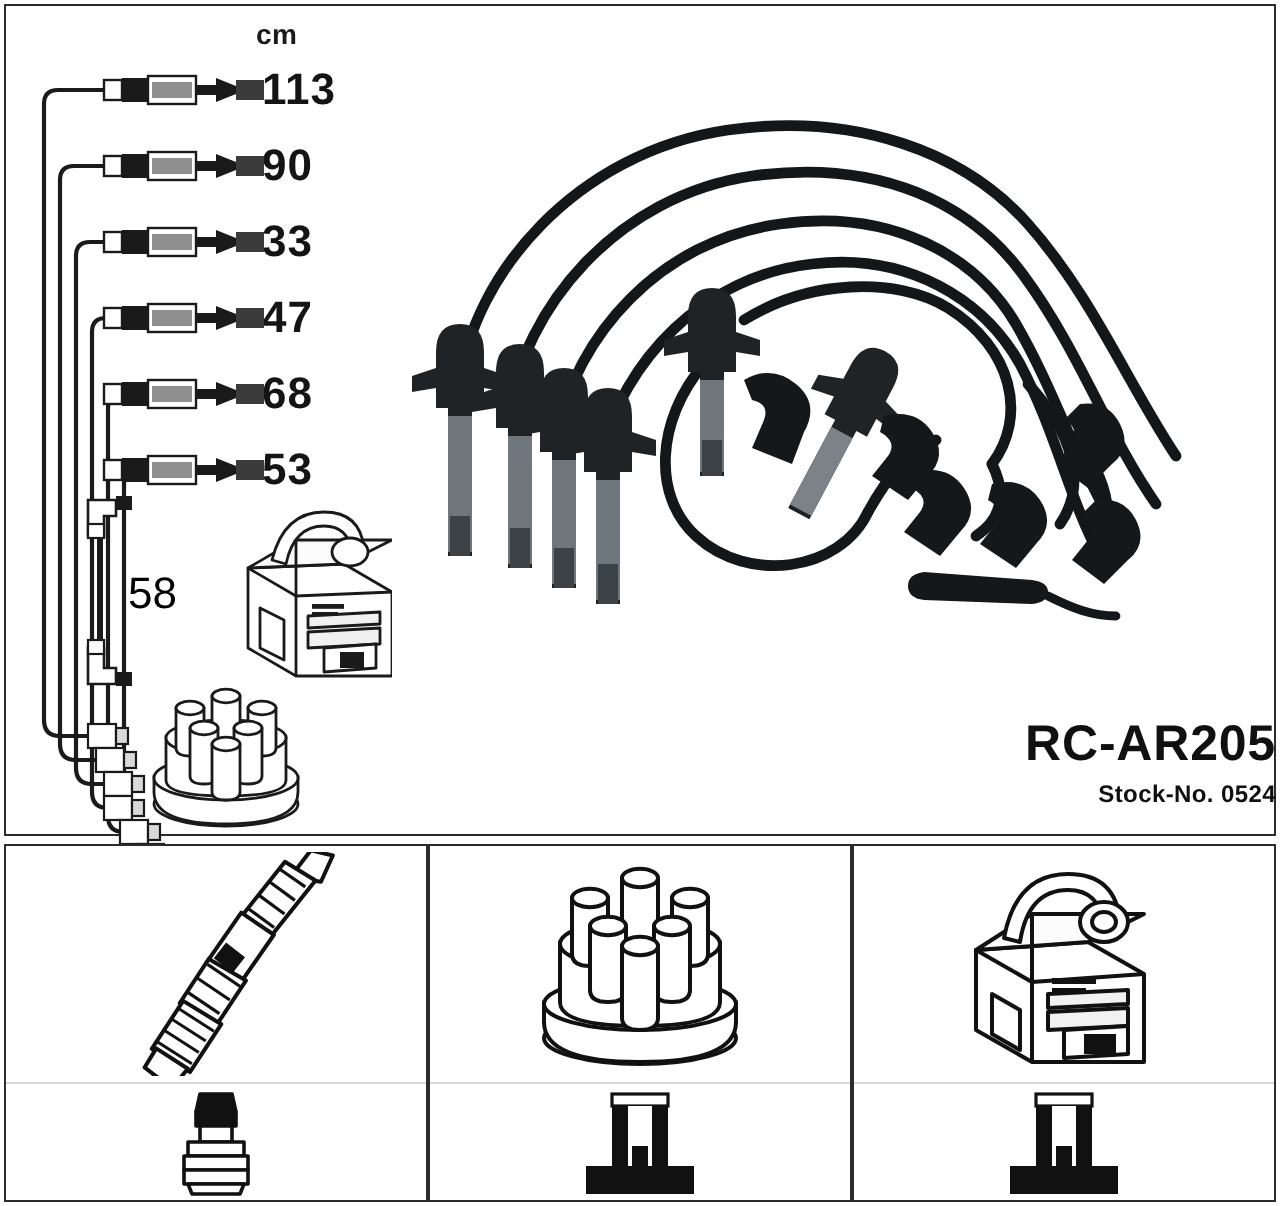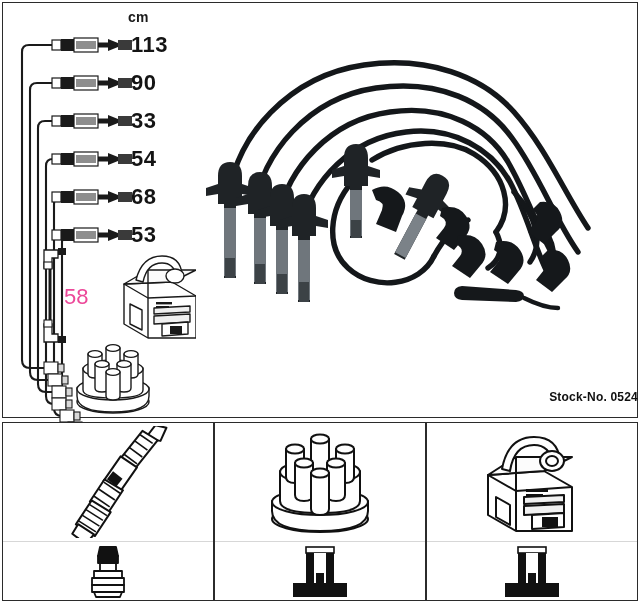--- a/index.html
+++ b/index.html
@@ -87,21 +87,21 @@
     color: #141414;
     line-height: 1;
     transform: translateY(-50%);
     letter-spacing: .5px;
   }
   #len-58 {
     position: absolute;
     left: 64px;
     top: 297px;
     font-size: 22px;
-    color: #ec4899;
+    color: #000000;
     transform: translateY(-50%);
   }
 
   
   .overlay {
     position: absolute;
     left: 0;
     top: 0;
     width: 640px;
     height: 603px;
@@ -142,21 +142,21 @@
 
 <div id="sheet">
 
   <div class="panel" id="main-panel"></div>
 
   <div id="cm-header">cm</div>
 
   <div class="len-label" style="top:45px">113</div>
   <div class="len-label" style="top:83px">90</div>
   <div class="len-label" style="top:121px">33</div>
-  <div class="len-label" style="top:159px">54</div>
+  <div class="len-label" style="top:159px">47</div>
   <div class="len-label" style="top:197px">68</div>
   <div class="len-label" style="top:235px">53</div>
   <div id="len-58">58</div>
 
   <svg class="overlay" viewBox="0 0 640 603">
     <defs>
       <g id="plugEnd">
 
         <rect x="0" y="-5" width="9" height="10" fill="#ffffff" stroke="#1a1a1a" stroke-width="1.2"></rect>
         <rect x="9" y="-6" width="13" height="12" fill="#1a1a1a"></rect>
@@ -364,20 +364,21 @@
         <path d="M300,200 q16,-4 24,8 q8,12 -2,22 l-10,12 -18,-12 8,-10 q5,-7 -4,-12 z"></path>
         <path d="M344,160 q14,-2 20,10 q6,12 -4,20 l-12,12 -16,-12 8,-10 q4,-8 -4,-12 z"></path>
         <path d="M352,208 q14,-2 20,10 q6,12 -4,20 l-12,12 -16,-12 8,-10 q4,-8 -4,-12 z"></path>
 
         <path d="M266,244 l54,4 q8,1 8,6 q0,5 -8,6 l-54,-2 q-8,-1 -8,-7 q0,-6 8,-7 z"></path>
       </g>
       <path d="M328,256 C340,262 350,266 362,266" fill="none" stroke="#14171a" stroke-width="4.4" stroke-linecap="round"></path>
     </svg>
   </div>
 
+  <div id="product-code">RC-AR205</div>
   <div id="stock-no">Stock-No. 0524</div>
 
   <div class="panel" id="icon-panel-left">
     <div class="icon-row-divider"></div>
     <div class="icon-cell top">
       <svg width="180" height="112" viewBox="0 0 180 112">
         <g transform="translate(16,10) rotate(-32 72 46)" stroke="#111111" stroke-width="2" fill="#ffffff" stroke-linejoin="round">
 
           <path d="M128,30 L144,24 L152,32 L140,40 Z"></path>
 

